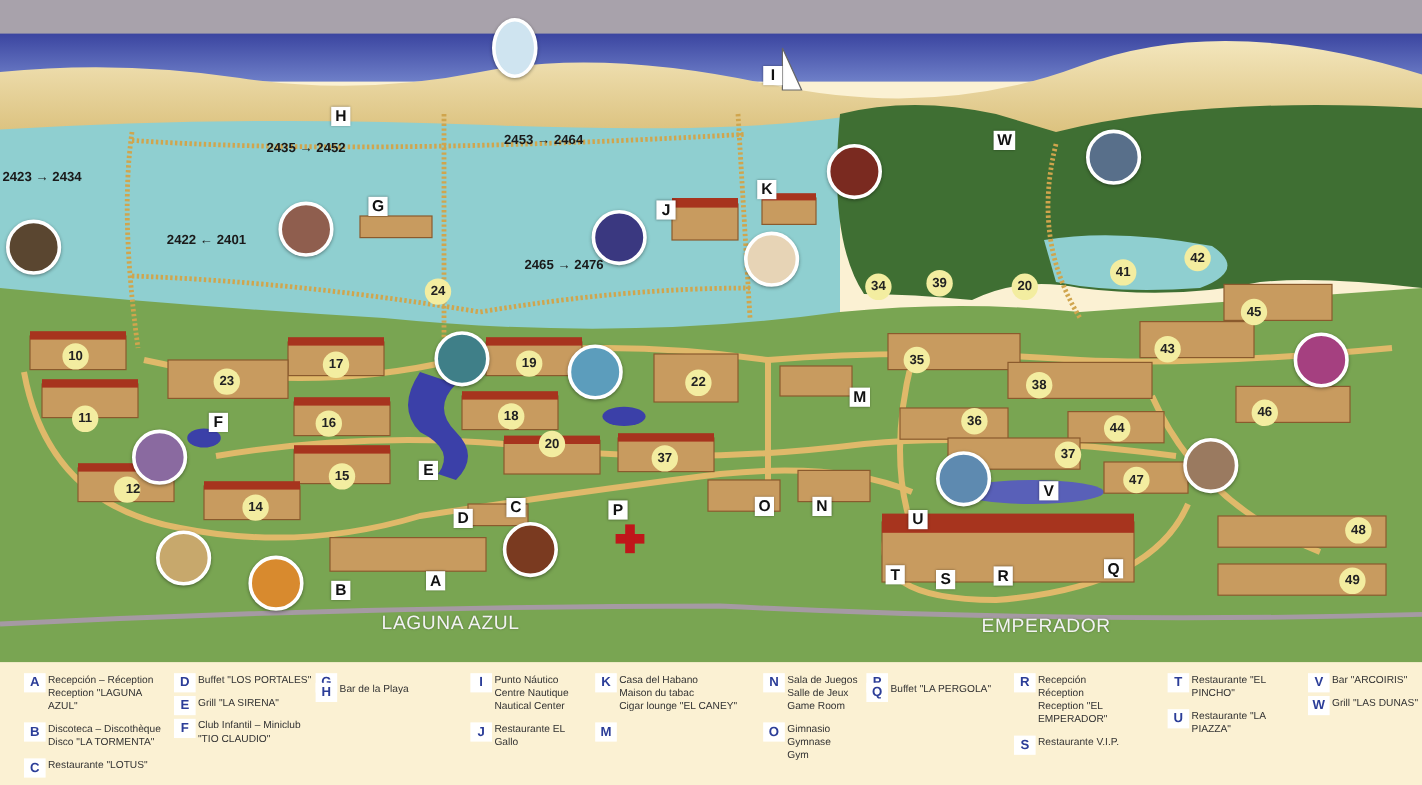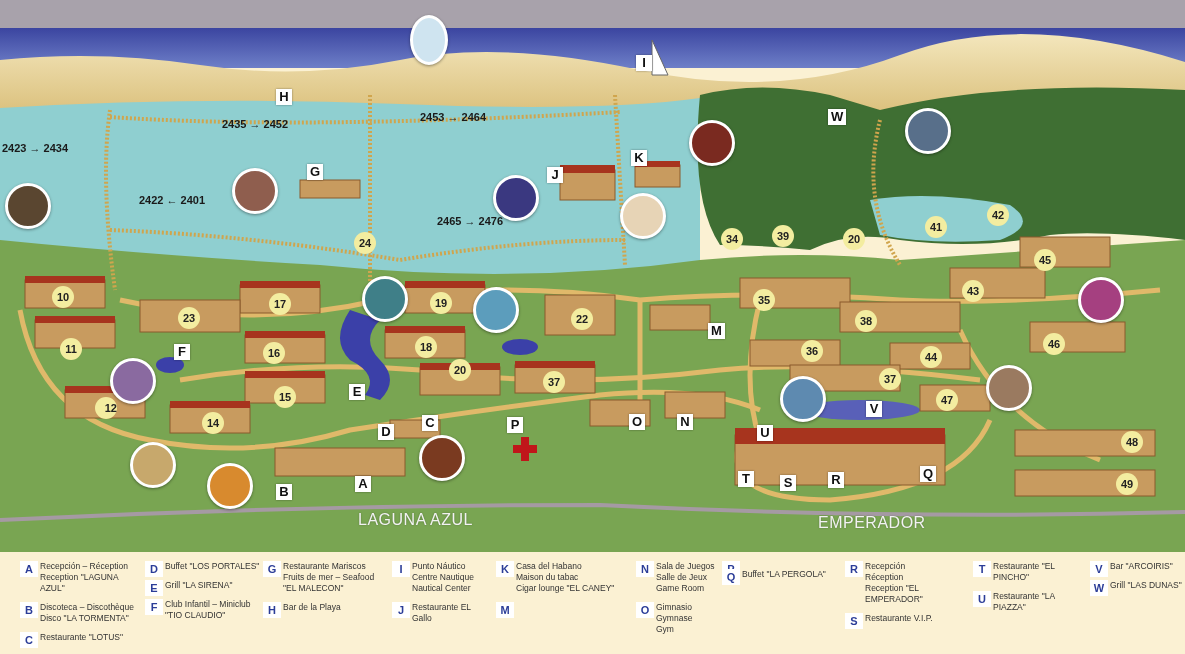--- a/index.html
+++ b/index.html
@@ -197,21 +197,21 @@
   <div class="num" style="left:925px;top:216px;">41</div>
   <div class="num" style="left:987px;top:204px;">42</div>
   <div class="num" style="left:962px;top:280px;">43</div>
   <div class="num" style="left:920px;top:346px;">44</div>
   <div class="num" style="left:1034px;top:249px;">45</div>
   <div class="num" style="left:1043px;top:333px;">46</div>
   <div class="num" style="left:936px;top:389px;">47</div>
   <div class="num" style="left:1121px;top:431px;">48</div>
   <div class="num" style="left:1116px;top:473px;">49</div>
 
-  <div class="area-name" style="left:318px;top:511px;margin-left:40px;">LAGUNA AZUL</div>
+  <div class="area-name" style="left:318px;top:511px;">LAGUNA AZUL</div>
   <div class="area-name" style="left:818px;top:514px;">EMPERADOR</div>
 </div>
 
 <div id="legend">
   <div class="lcol" style="left:20px;width:120px;">
     <div class="litem">
         <span class="lletter">A</span>
         <div class="ltext">Recepción – Réception
 Reception  "LAGUNA AZUL"</div>
       </div>
@@ -236,23 +236,20 @@
       </div>
     <div class="litem">
         <span class="lletter">F</span>
         <div class="ltext">Club Infantil – Miniclub
 "TIO CLAUDIO"</div>
       </div>
   </div>
   <div class="lcol" style="left:263px;width:125px;">
     <div class="litem">
         <span class="lletter">G</span>
-        <div class="ltext">Restaurante Mariscos
-Fruits de mer – Seafood
-"EL MALECON"</div>
       </div>
     <div class="litem">
         <span class="lletter">H</span>
         <div class="ltext">Bar de la Playa</div>
       </div>
   </div>
   <div class="lcol" style="left:392px;width:100px;">
     <div class="litem">
         <span class="lletter">I</span>
         <div class="ltext">Punto Náutico

